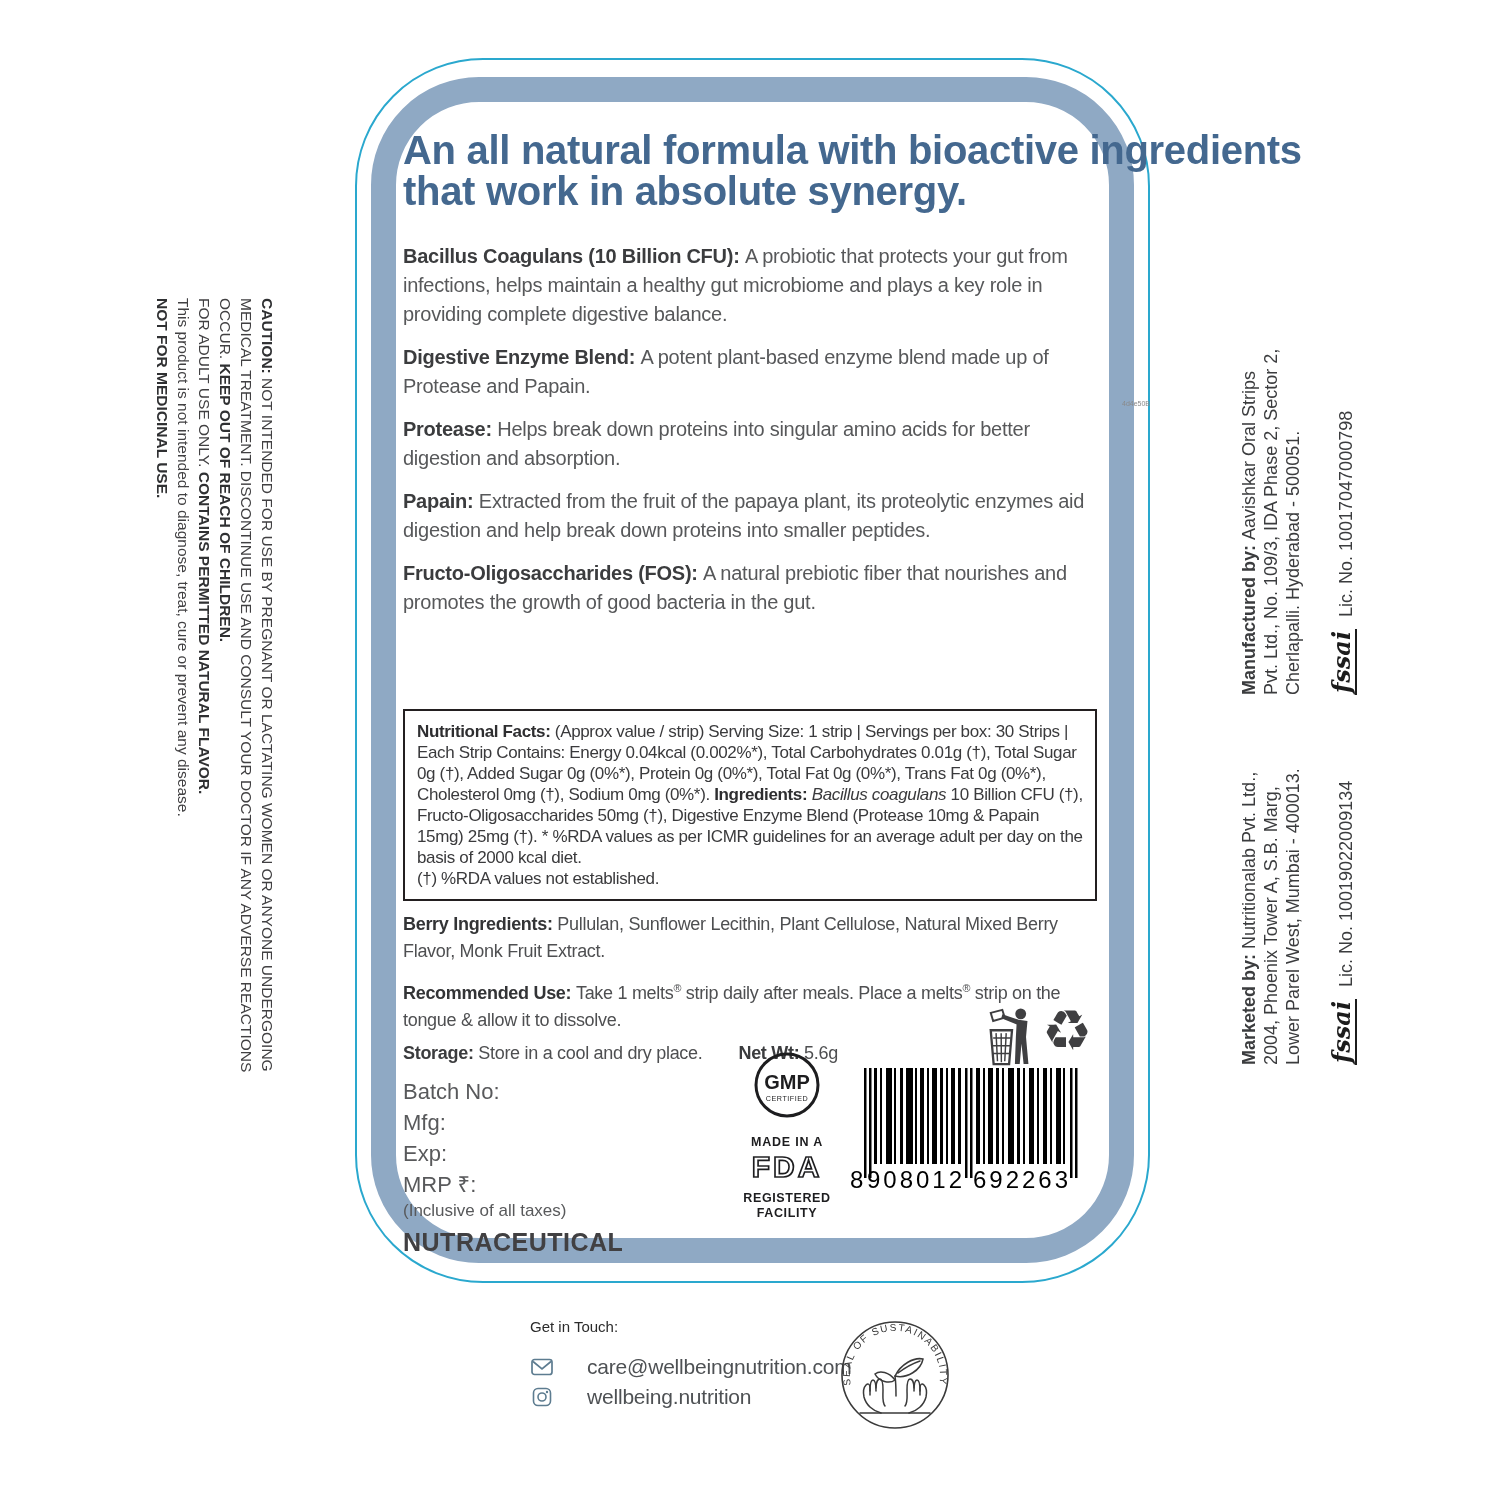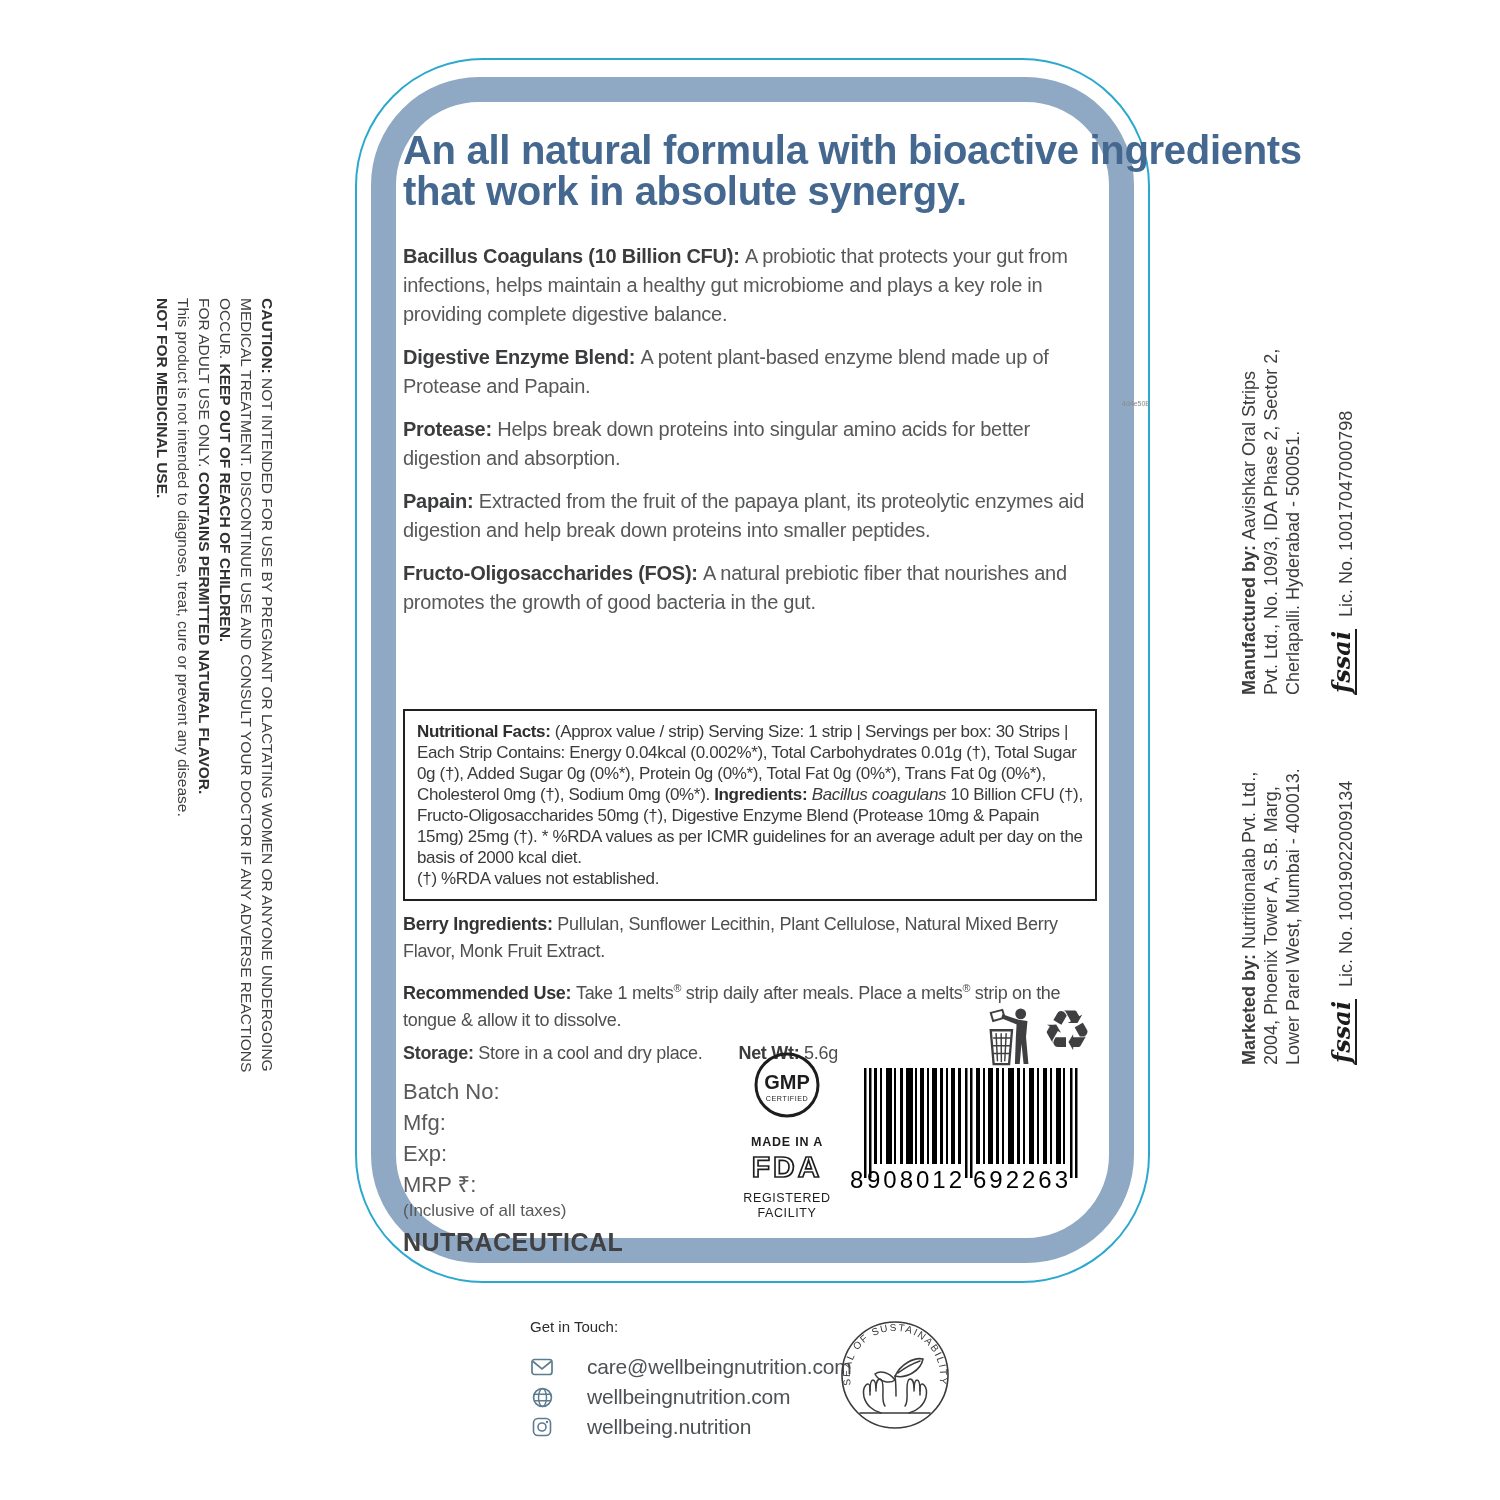--- a/index.html
+++ b/index.html
@@ -26,21 +26,21 @@
   .small-para{font-size:18px;letter-spacing:-0.3px;line-height:27px;margin:10px 0 0 0;color:#4e4f51}
   .small-para .b{color:#333436}
   .storage-row{display:flex;gap:36px;margin-top:9px;font-size:18px;letter-spacing:-0.3px;color:#4e4f51}
   .fields{margin-top:12px;font-size:22px;color:#58595b}
   .fields .field{line-height:31px}
   .inclusive{font-size:17px;line-height:22px;color:#58595b}
   .category{margin-top:6px;font-size:25px;font-weight:bold;letter-spacing:0.5px;color:#414042}
   
   .certs{position:absolute;left:727px;top:1050px;width:120px;text-align:center;color:#1d1d1f}
   .made-in{margin-top:11px;font-size:12.5px;font-weight:bold;letter-spacing:0.8px}
-  .registered{font-size:12.5px;font-weight:normal;line-height:15px;letter-spacing:0.6px;margin-top:2px}
+  .registered{font-size:12.5px;font-weight:bold;line-height:15px;letter-spacing:0.6px;margin-top:2px}
   
   .barcode{position:absolute;left:846px;top:1068px}
   
   .tidyman{position:absolute;left:983px;top:1007px}
   .recycle{position:absolute;left:1042px;top:1000px;font-size:56px;line-height:62px;color:#3f3f41;
        font-family:"DejaVu Sans", sans-serif}
   
   .rot{position:absolute;transform-origin:0 0;white-space:nowrap}
   .caution{left:278px;top:298px;width:770px;transform:rotate(90deg);
        font-size:15.5px;line-height:21px;color:#414042}
@@ -201,30 +201,20 @@
       <span class="ic">
         <svg width="22" height="18" viewBox="0 0 22 18">
             <rect x="1" y="1.5" width="20" height="15" rx="2.5" fill="none" stroke="#5d7c90" stroke-width="1.7"></rect>
             <path d="M2 3.5 L11 11 L20 3.5" fill="none" stroke="#5d7c90" stroke-width="1.7"></path>
           </svg>
       </span>
       <span class="txt">care@wellbeingnutrition.com</span>
     </div>
     <div class="contact-row">
       <span class="ic">
-        <svg width="21" height="21" viewBox="0 0 20 20">
-            <circle cx="10" cy="10" r="8.5" fill="none" stroke="#5d7c90" stroke-width="1.6"></circle>
-            <ellipse cx="10" cy="10" rx="3.8" ry="8.5" fill="none" stroke="#5d7c90" stroke-width="1.4"></ellipse>
-            <path d="M2 7 H18 M2 13 H18" stroke="#5d7c90" stroke-width="1.4" fill="none"></path>
-          </svg>
-      </span>
-      <span class="txt">wellbeingnutrition.com</span>
-    </div>
-    <div class="contact-row">
-      <span class="ic">
         <svg width="20" height="20" viewBox="0 0 20 20">
             <rect x="1.5" y="1.5" width="17" height="17" rx="4.5" fill="none" stroke="#5d7c90" stroke-width="1.6"></rect>
             <circle cx="10" cy="10" r="4" fill="none" stroke="#5d7c90" stroke-width="1.6"></circle>
             <circle cx="15" cy="5" r="1.2" fill="#5d7c90"></circle>
           </svg>
       </span>
       <span class="txt">wellbeing.nutrition</span>
     </div>
   </div>
 

